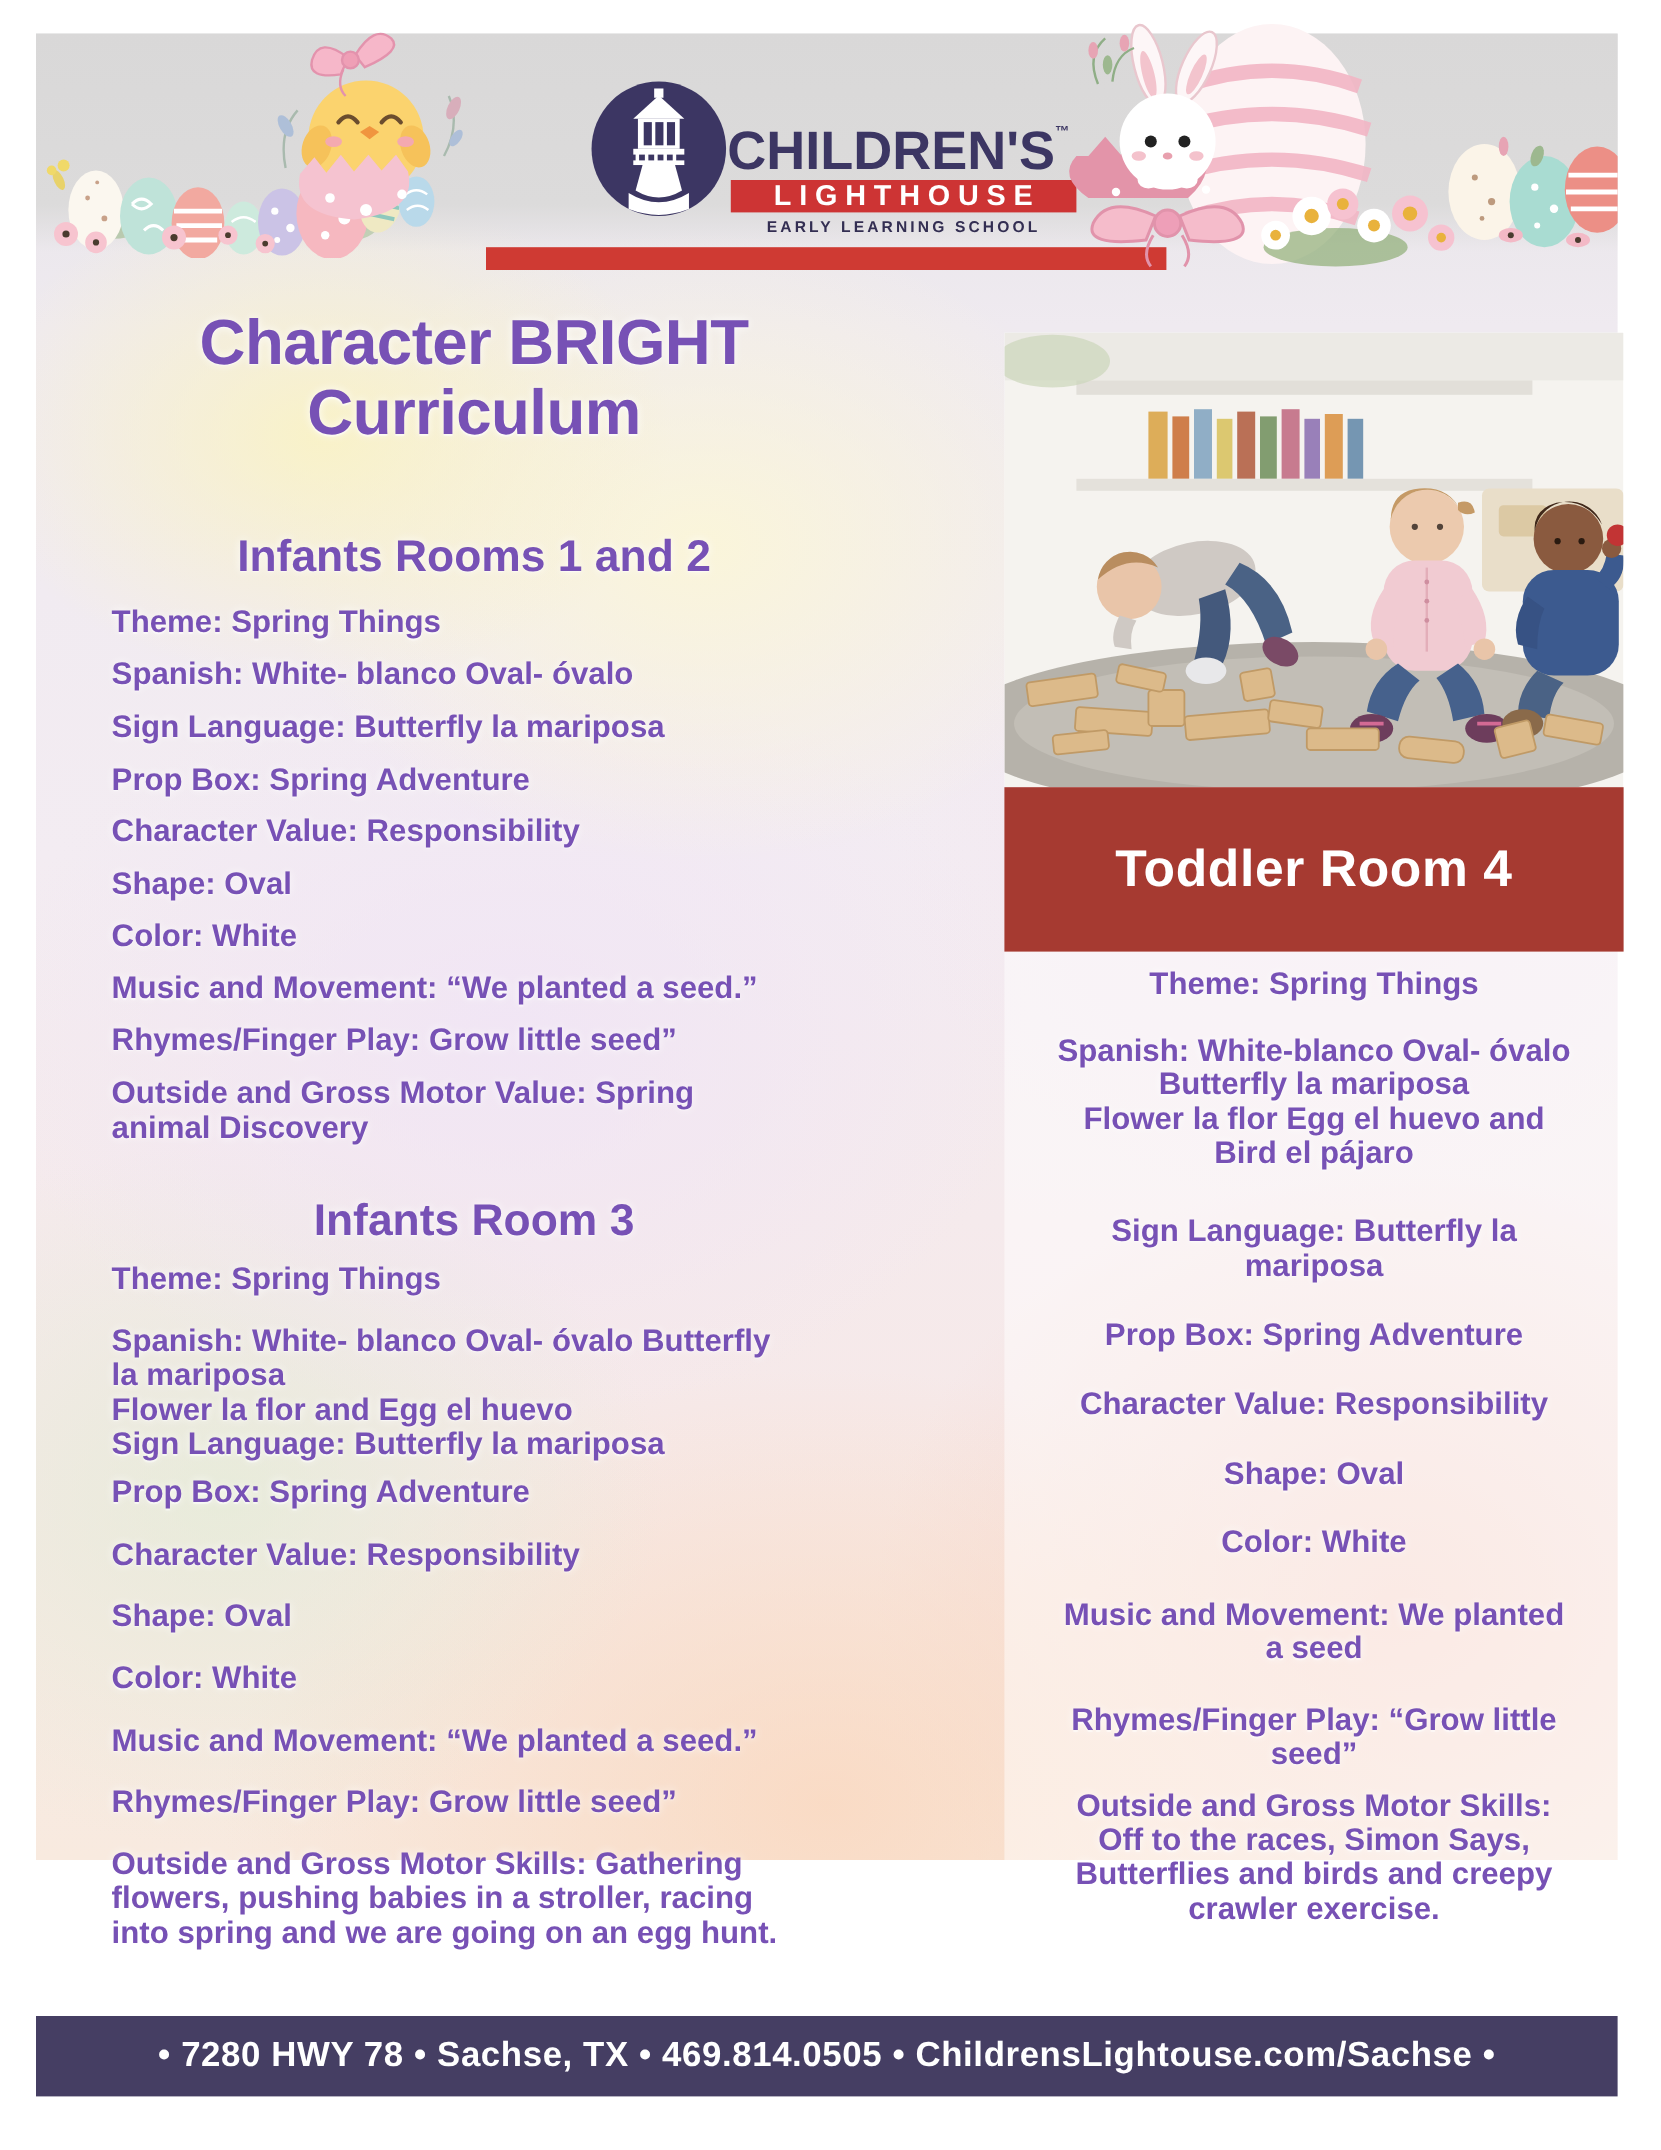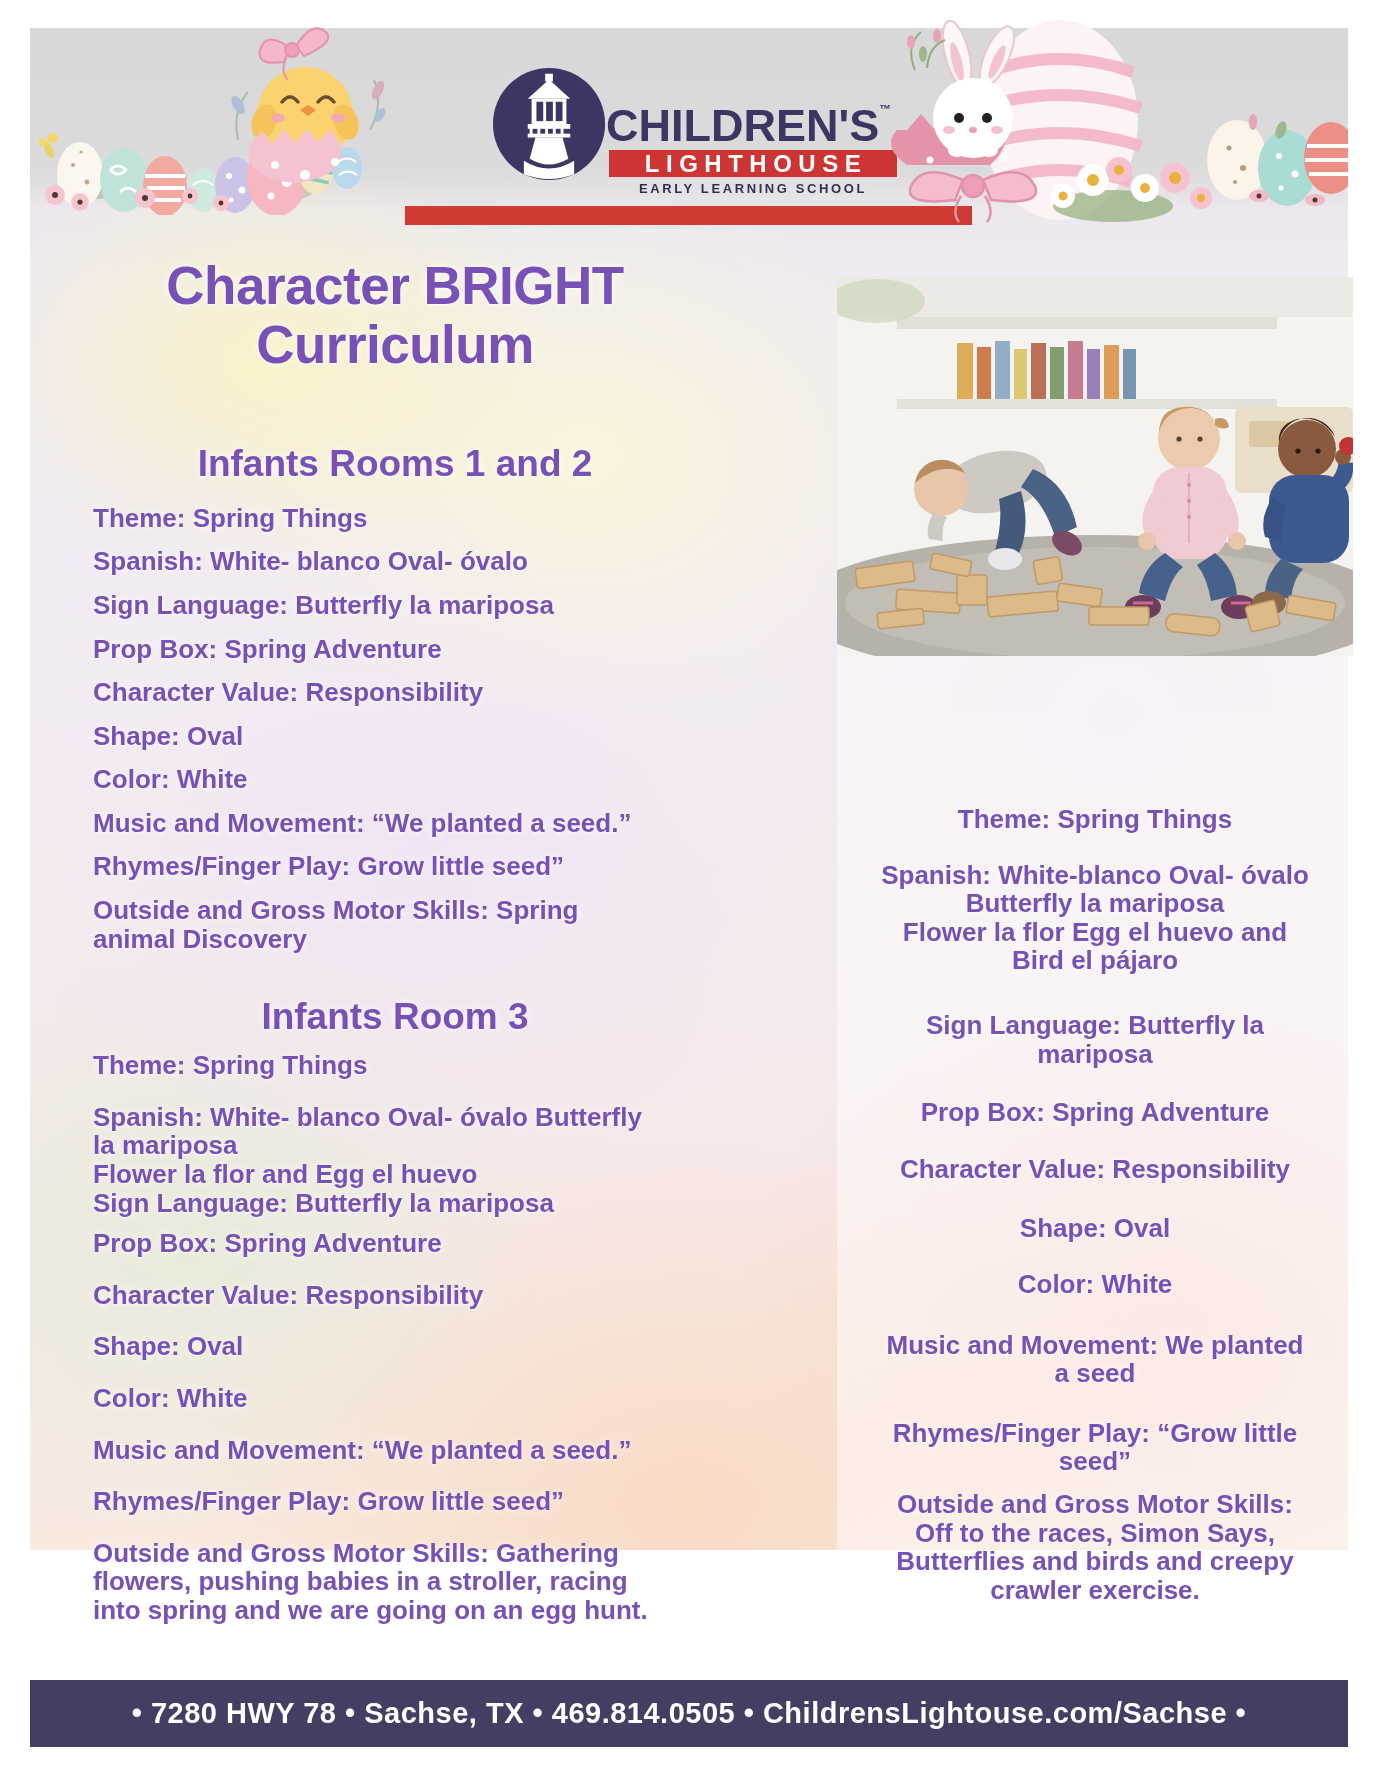--- a/index.html
+++ b/index.html
@@ -249,21 +249,21 @@
       <div class="s1">
         <div class="t li">Theme: Spring Things</div>
         <div class="t li">Spanish: White- blanco Oval- óvalo</div>
         <div class="t li">Sign Language: Butterfly la mariposa</div>
         <div class="t li">Prop Box: Spring Adventure</div>
         <div class="t li">Character Value: Responsibility</div>
         <div class="t li">Shape: Oval</div>
         <div class="t li">Color: White</div>
         <div class="t li">Music and Movement: “We planted a seed.”</div>
         <div class="t li">Rhymes/Finger Play: Grow little seed”</div>
-        <div class="t li">Outside and Gross Motor Skills: Spring
+        <div class="t li">Outside and Gross Motor Value: Spring
 animal Discovery</div>
       </div>
 
       <div class="t sec-h sec-h2">Infants Room 3</div>
       <div class="s2">
         <div class="t li">Theme: Spring Things</div>
         <div class="t li tight-after">Spanish: White- blanco Oval- óvalo Butterfly
 la mariposa
 Flower la flor and Egg el huevo
 Sign Language: Butterfly la mariposa</div>
@@ -353,20 +353,23 @@
             <rect x="222" y="306" width="44" height="18" rx="3" transform="rotate(8 222 306)"></rect>
             <rect x="252" y="330" width="60" height="18" rx="3"></rect>
             <rect x="40" y="336" width="46" height="16" rx="3" transform="rotate(-6 40 336)"></rect>
             <rect x="330" y="336" width="54" height="18" rx="8" transform="rotate(6 330 336)"></rect>
             <rect x="408" y="330" width="30" height="26" rx="3" transform="rotate(-14 408 330)"></rect>
             <rect x="452" y="318" width="48" height="18" rx="3" transform="rotate(10 452 318)"></rect>
             <rect x="96" y="276" width="40" height="16" rx="3" transform="rotate(12 96 276)"></rect>
             <rect x="196" y="284" width="26" height="24" rx="3" transform="rotate(-10 196 284)"></rect>
           </g>
         </svg>
+      </div>
+      <div class="banner">
+        <span class="banner-text">Toddler Room 4</span>
       </div>
       <div class="rtext">
         <div class="t ri r1">Theme: Spring Things</div>
         <div class="t ri r2">Spanish: White-blanco Oval- óvalo
 Butterfly la mariposa
 Flower la flor  Egg el huevo and
 Bird el pájaro</div>
         <div class="t ri r3">Sign Language:  Butterfly la
 mariposa</div>
         <div class="t ri r4">Prop Box: Spring Adventure</div>

